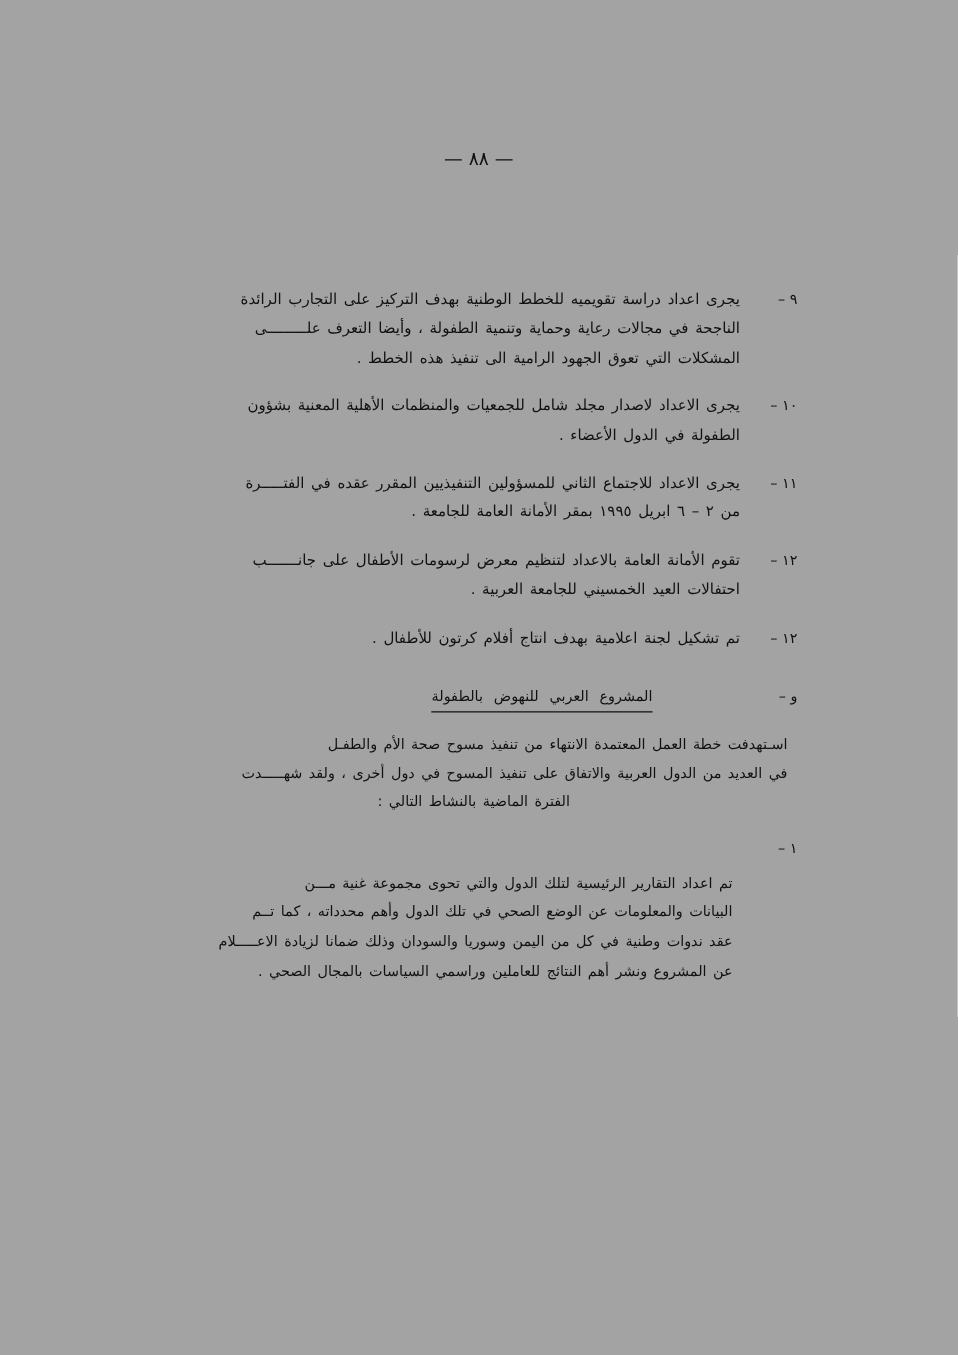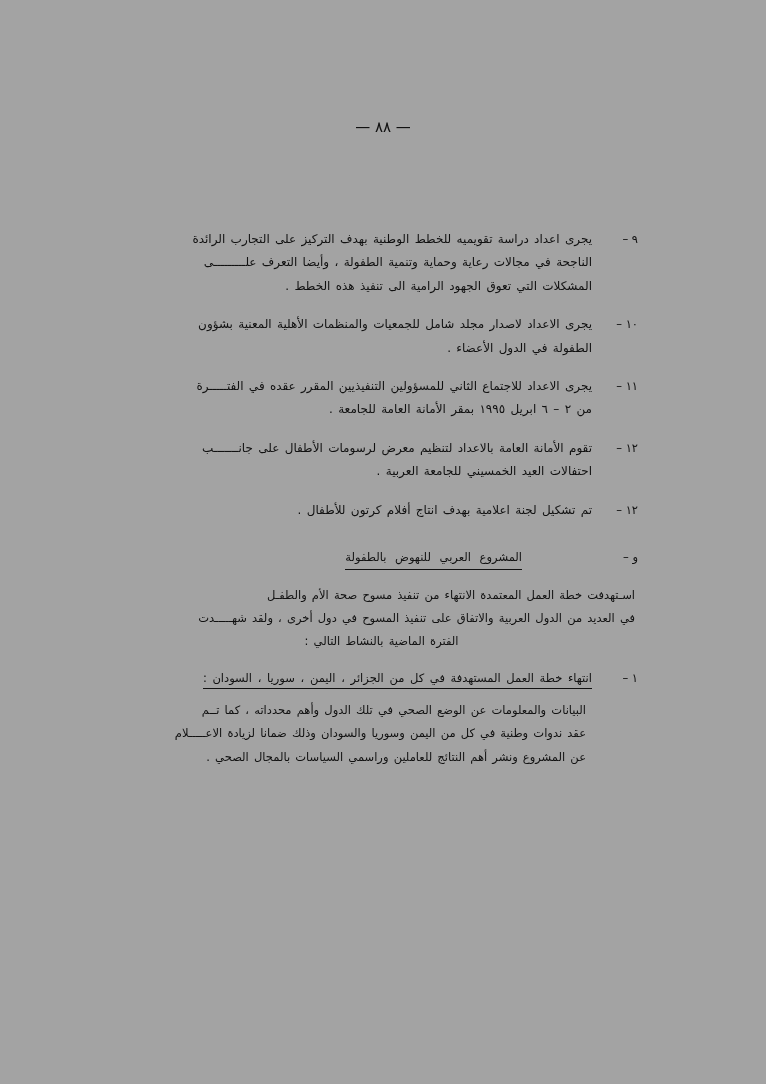--- a/index.html
+++ b/index.html
@@ -92,21 +92,21 @@
     display: inline-block;
     word-spacing: 5px;
     letter-spacing: 0.3px;
     margin-right: 70px;
   }
   .para {
     font-size: 11.5px;
     line-height: 2.0;
     color: #111;
     margin-bottom: 16px;
-    margin-right: 3px;
+    margin-right: 8px;
     text-align: justify;
     word-spacing: 1.5px;
   }
   .para .ln {
     display: block;
     text-align: justify;
   }
   .para .ln.last {
     text-align: center;
   }
@@ -202,23 +202,23 @@
     </div>
 
     <div class="para">
       <span class="ln">اسـتهدفت  خطة العمل المعتمدة  الانتهاء من تنفيذ مسوح صحة الأم والطفـل</span>
       <span class="ln">في العديد من الدول العربية والاتفاق على تنفيذ المسوح في دول أخرى ،  ولقد شهـــــدت</span>
       <span class="ln last">الفترة الماضية بالنشاط التالي  :</span>
     </div>
 
     <div class="sub-item">
       <div class="sub-marker">١ –</div>
-      <div class="sub-title">انتهاء خطة العمل المستهدفة في كل من الجزائر ، اليمن ، سوريا ، السودان :</div>
     </div>
 
     <div class="indented">
+      <span class="ln">تم اعداد التقارير الرئيسية لتلك الدول والتي تحوى مجموعة غنية  مـــن</span>
       <span class="ln">البيانات والمعلومات عن الوضع الصحي في تلك الدول وأهم  محدداته ، كما تــم</span>
       <span class="ln">عقد ندوات وطنية في كل من اليمن وسوريا والسودان وذلك ضمانا لزيادة الاعـــــلام</span>
       <span class="ln last">عن المشروع ونشر أهم النتائج للعاملين وراسمي السياسات بالمجال الصحي .</span>
     </div>
 
   </div>
 </div>
 
 </body></html>

